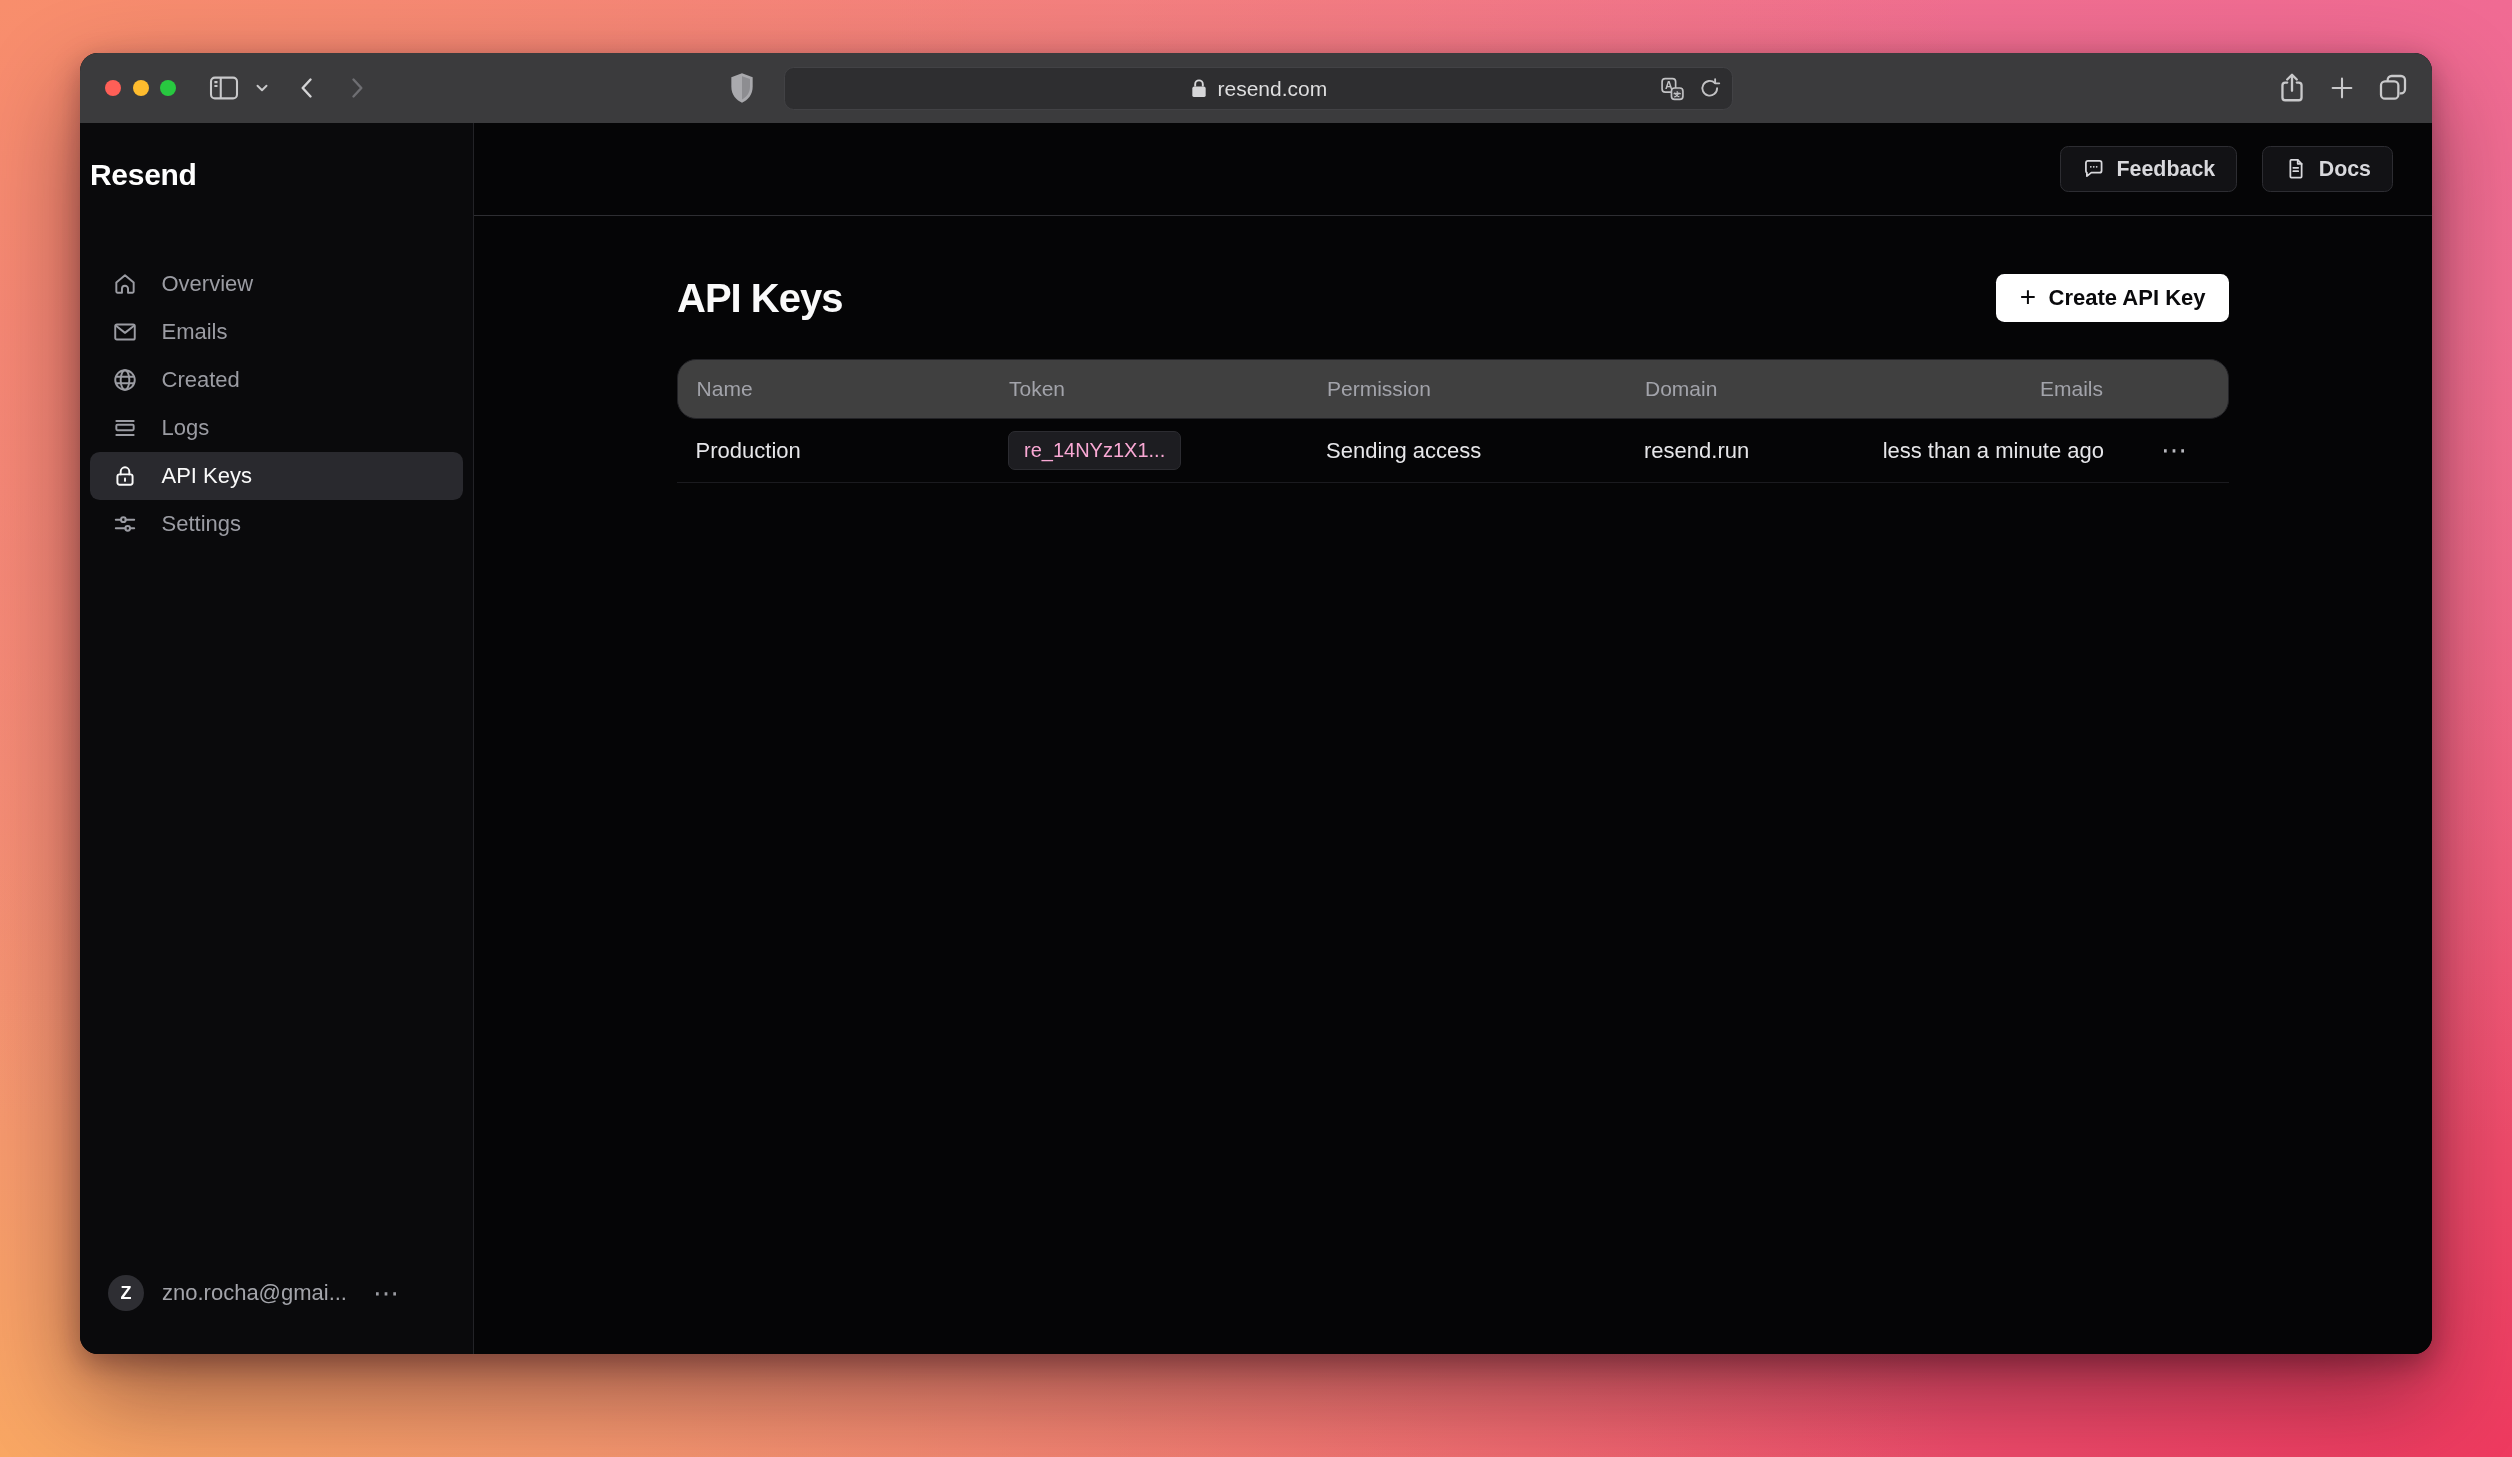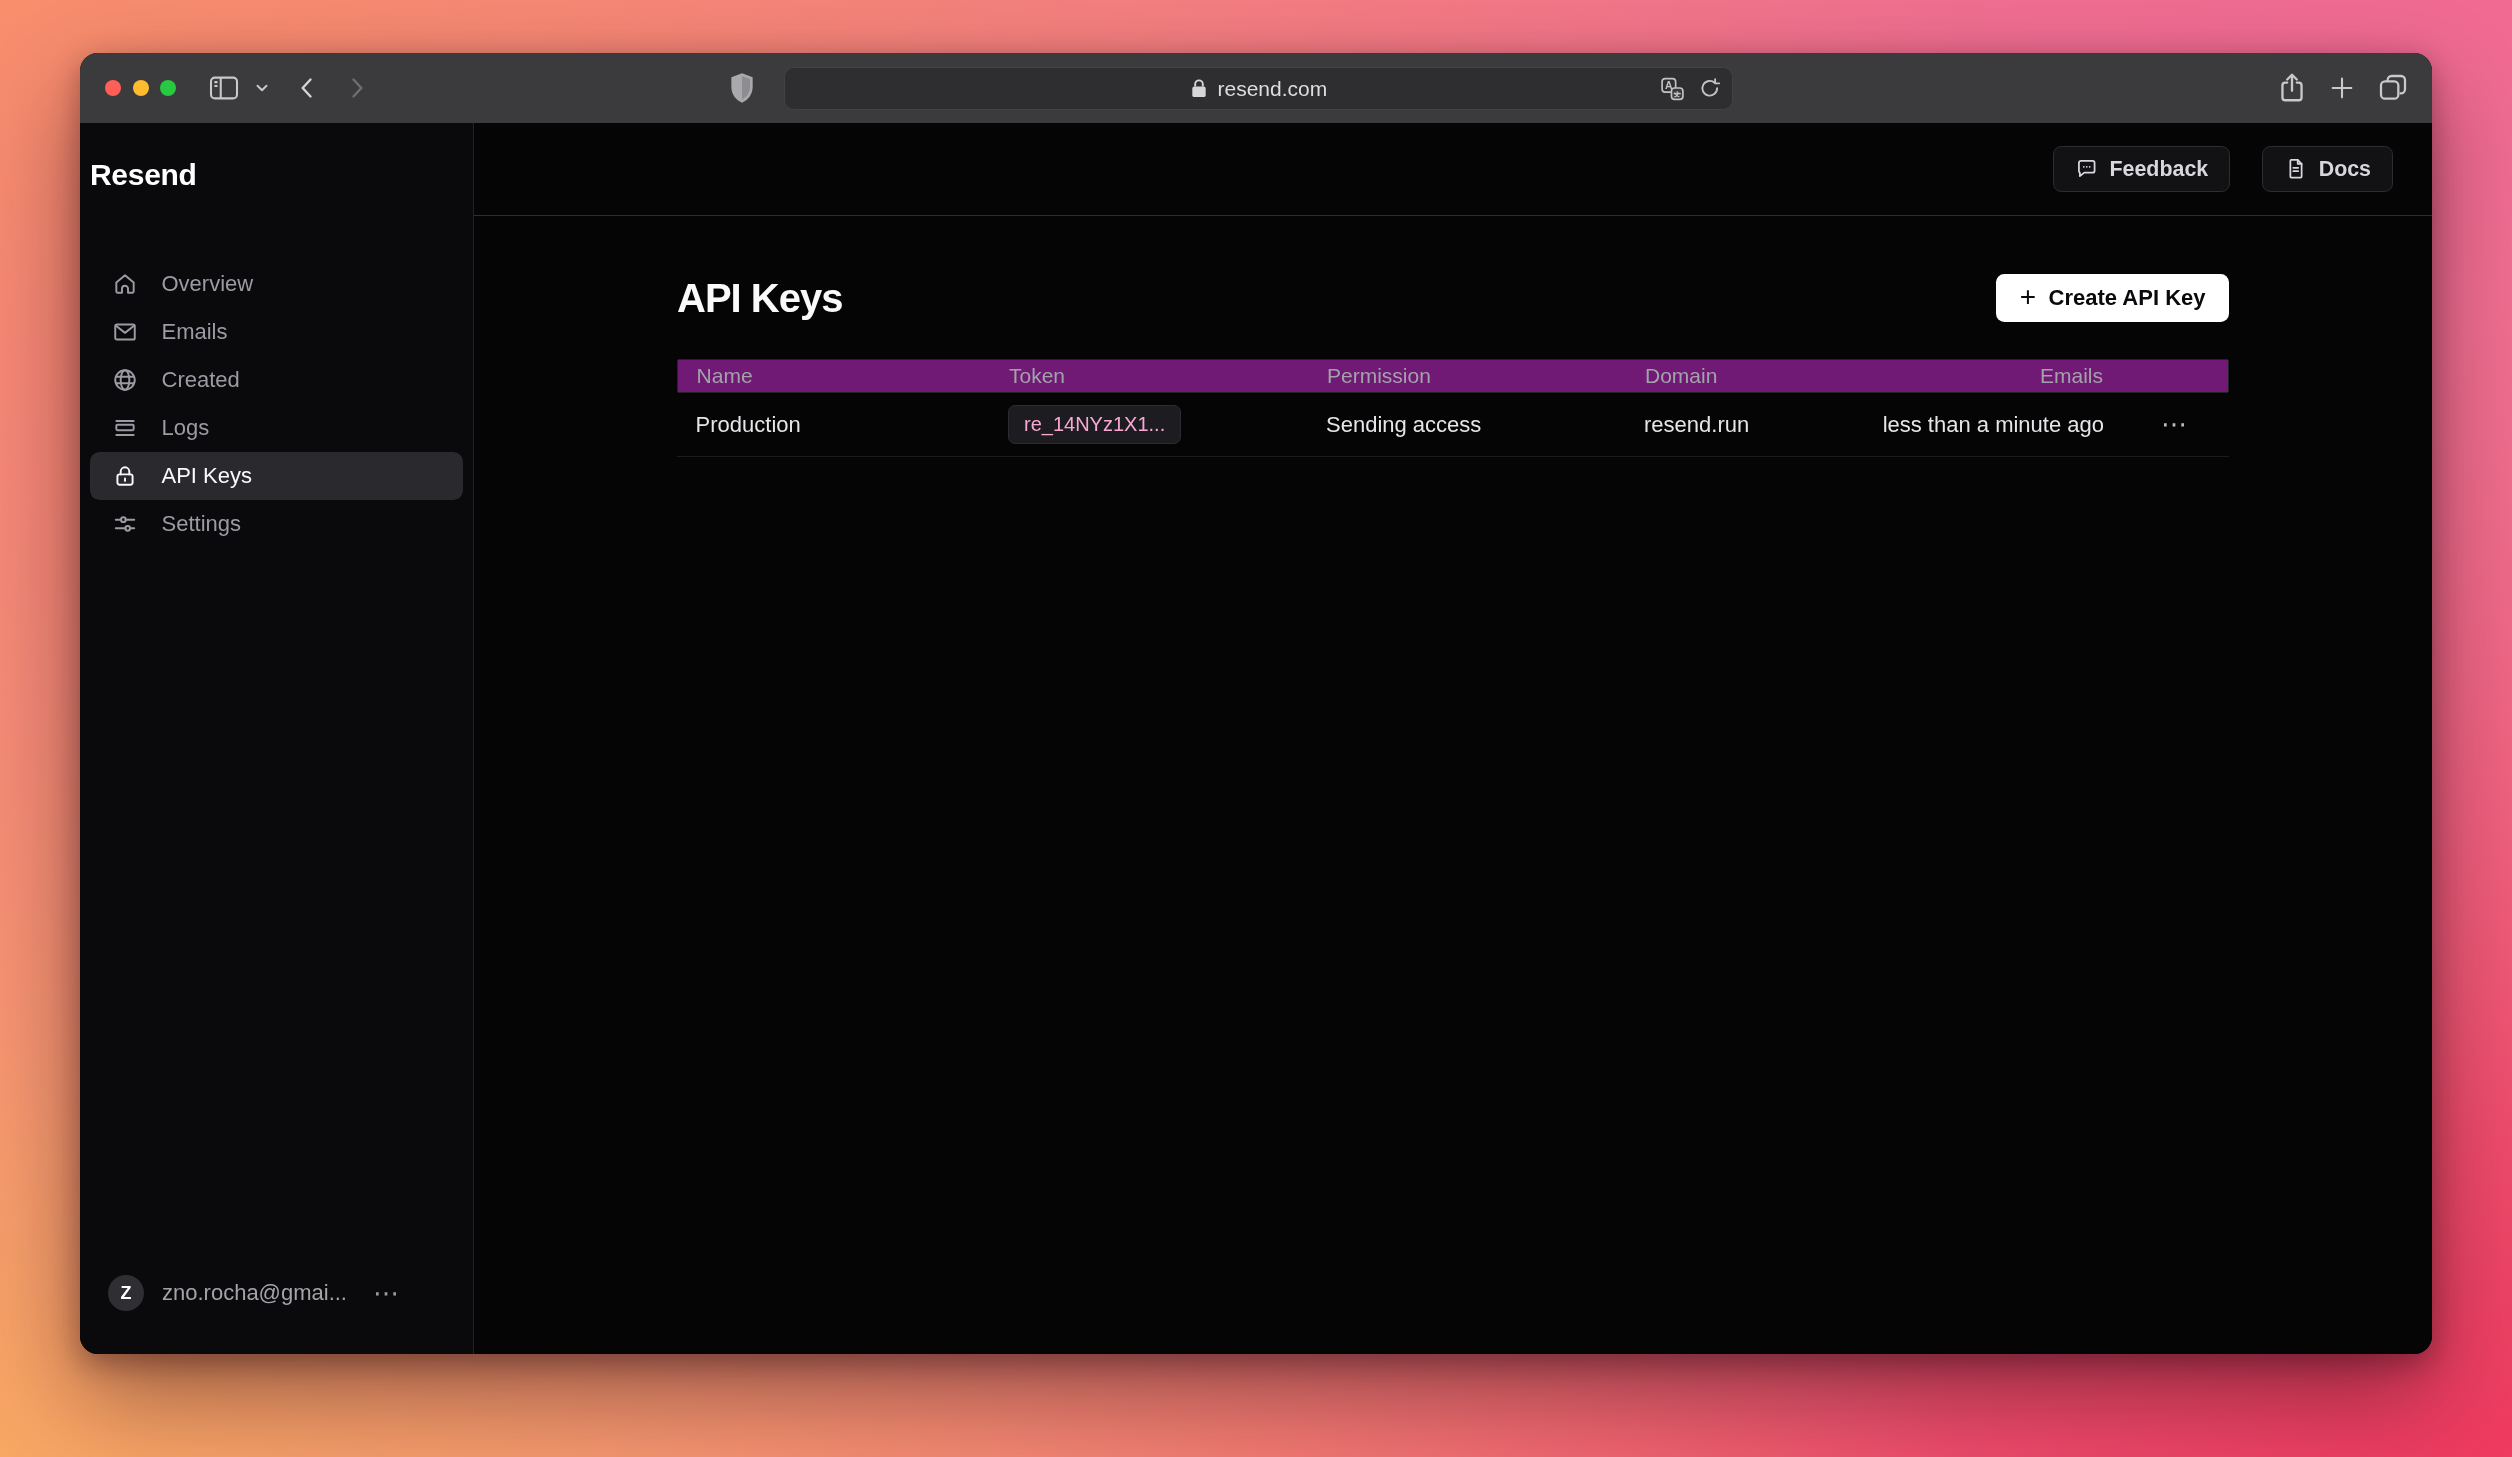--- a/index.html
+++ b/index.html
@@ -52,41 +52,41 @@
   .avatar {
     width:36px; height:36px; border-radius:50%; background:#2e2e33; color:#fff;
     font-size:18px; font-weight:700; display:flex; align-items:center; justify-content:center; flex:0 0 auto;
   }
   .user-email { margin-left:18px; font-size:22px; color:#a3a4aa; }
   .user-menu { margin-left:26px; font-size:26px; color:#9b9ca3; cursor:pointer; line-height:1; }
   
   .main { flex:1; display:flex; flex-direction:column; background:#050506; min-width:0; }
   .main-header {
     height:93px; flex:0 0 auto; border-bottom:1.4px solid #2e2e32;
-    display:flex; align-items:center; justify-content:flex-end; gap:32px; padding-right:39px;
+    display:flex; align-items:center; justify-content:flex-end; gap:25px; padding-right:39px;
   }
   .ghost-btn {
     height:46px; border-radius:8.3px; border:1.4px solid #2d2d32; background:#121215;
     color:#d8d8dc; font-size:21.4px; font-weight:700; display:flex; align-items:center; gap:11px;
     padding:0 21px; cursor:pointer;
   }
   .content { flex:1; padding:0 203px; }
   .title-row { margin-top:58px; display:flex; align-items:center; justify-content:space-between; }
   .page-title { font-size:40px; font-weight:700; letter-spacing:-1px; color:#fafafa; }
   .create-btn {
     height:48px; background:#ffffff; color:#0a0a0c; border:none; border-radius:8.3px;
     font-family:inherit; font-size:22px; font-weight:700; padding:0 23.5px;
     display:flex; align-items:center; gap:12.4px; cursor:pointer;
   }
   .create-btn .plus { font-size:28px; font-weight:400; line-height:1; margin-top:-2.8px; }
   
   .table { margin-top:37px; }
   .grid-cols { display:grid; grid-template-columns:331px 318px 318px 208px 1fr 110px; align-items:center; }
   .thead {
-    height:34px; background:#701a75; border:1.4px solid #232327; border-radius:2px;
+    height:60px; background:#404040; border:1.4px solid #232327; border-radius:19px;
     color:#a2a3aa; font-size:21px;
   }
   .thead .c1, .trow .c1 { padding-left:18.6px; }
   .c-right { text-align:right; padding-right:15px; }
   .c-center { text-align:center; }
   .trow { height:64px; border-bottom:1.4px solid #1b1b1f; color:#e6e6e9; font-size:22px; }
   .chip {
     display:inline-flex; align-items:center; background:#1d1d21; border:1.4px solid #2c2c31;
     border-radius:7px; padding:7px 15px; font-size:20px; color:#f9a8d4; cursor:pointer;
   }

